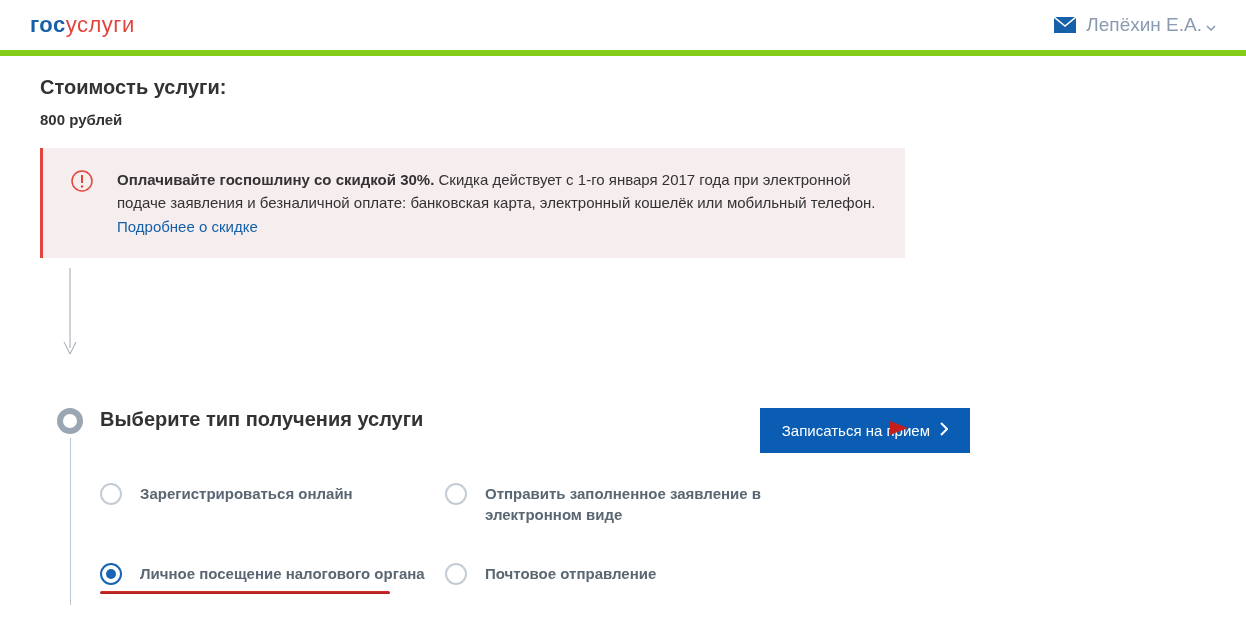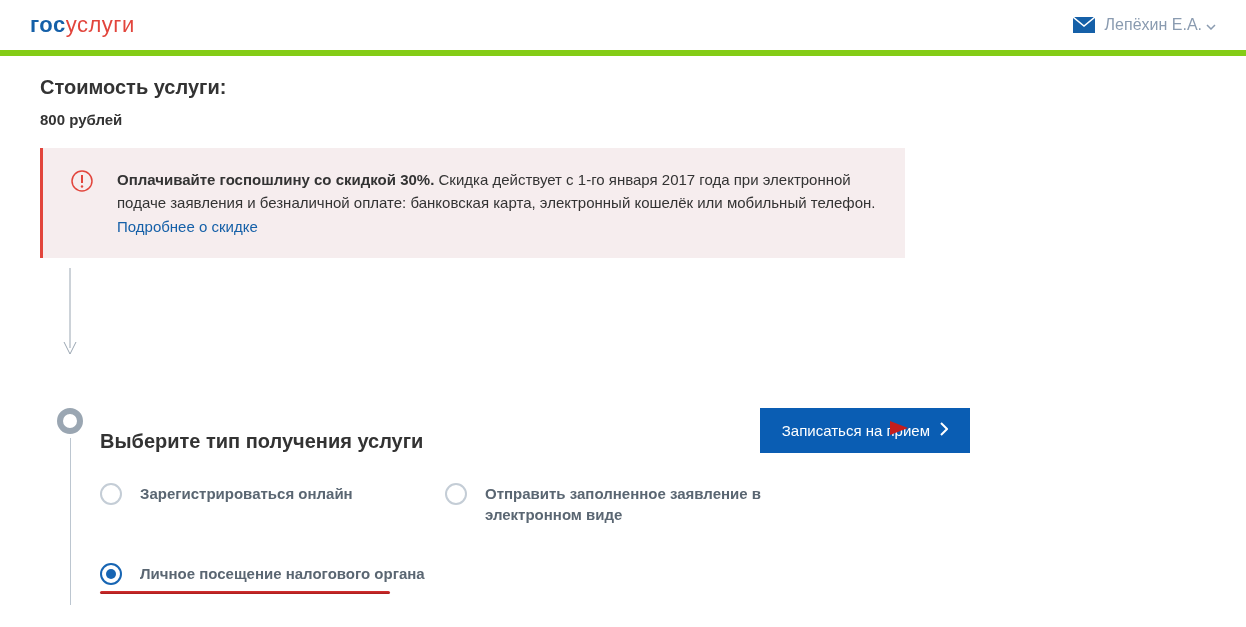--- a/index.html
+++ b/index.html
@@ -6,38 +6,38 @@
     body { font-family: Arial, Helvetica, sans-serif; background: #fff; color: #333; width: 1246px; }
     .header { display: flex; align-items: center; padding: 12px 30px; border-bottom: 6px solid #84cc16; }
     .logo { font-size: 22px; font-weight: 400; letter-spacing: 0.5px; margin-right: 50px; }
     .logo-gos { color: #1560a8; font-weight: 700; }
     .logo-usl { color: #e2453c; font-weight: 400; }
     .nav { display: flex; gap: 40px; align-items: center; flex: 1; }
     .nav-item { color: #1560a8; font-size: 15px; cursor: pointer; text-decoration: none; }
     .search-icon { cursor: pointer; }
     .user-block { display: flex; align-items: center; gap: 10px; margin-left: auto; }
     .mail-icon { width: 22px; height: 16px; }
-    .username { color: #8a9bb0; font-size: 16px; cursor: pointer; display: flex; align-items: center; gap: 4px; }
+    .username { color: #8a9bb0; font-size: 19px; cursor: pointer; display: flex; align-items: center; gap: 4px; }
     .content { padding: 20px 40px; }
     .price-heading { font-size: 20px; font-weight: 700; margin-bottom: 12px; }
     .price-value { font-size: 15px; font-weight: 700; margin-bottom: 20px; }
     .infobox { background: #f6edee; border-left: 3px solid #e2453c; padding: 20px 28px; display: flex; gap: 24px; width: 865px; }
     .info-icon-wrap { flex-shrink: 0; padding-top: 2px; }
     .info-text { font-size: 15px; line-height: 1.55; }
     .info-text b { font-weight: 700; }
     .info-link { color: #1560a8; cursor: pointer; text-decoration: none; }
     .how-wrap { display: flex; margin-top: 10px; }
     .arrow-col { width: 60px; display: flex; justify-content: center; }
     .how-title { font-size: 24px; font-weight: 700; margin-top: 38px; }
     .step-wrap { display: flex; margin-top: 50px; }
     .step-marker-col { width: 60px; position: relative; display: flex; justify-content: center; }
     .step-marker { width: 26px; height: 26px; border-radius: 50%; border: 6px solid #9aa6b2; background: #fff; }
     .step-line { position: absolute; top: 30px; bottom: -200px; width: 1px; background: #bcc6d0; left: 50%; }
     .step-body { flex: 1; }
-    .step-head { display: flex; justify-content: space-between; align-items: flex-end; width: 870px; }
+    .step-head { display: flex; justify-content: space-between; align-items: flex-start; width: 870px; }
     .step-title { font-size: 20px; font-weight: 700; }
     .btn-appointment { background: #0a5db3; color: #fff; border: none; padding: 14px 22px; font-size: 15px; cursor: pointer; display: flex; align-items: center; gap: 10px; }
     .radios { margin-top: 30px; display: grid; grid-template-columns: 340px 380px; row-gap: 38px; column-gap: 5px; }
     .radio-item { display: flex; align-items: flex-start; gap: 18px; cursor: pointer; position: relative; font-weight: bold; }
     .radio-circle { width: 22px; height: 22px; border: 2px solid #c4cdd6; border-radius: 50%; flex-shrink: 0; display: flex; align-items: center; justify-content: center; }
     .radio-circle.checked { border-color: #1765b3; }
     .radio-dot { width: 10px; height: 10px; background: #1765b3; border-radius: 50%; }
     .radio-label { font-size: 15px; color: #5a6672; line-height: 1.4; }
     .underline-red { position: absolute; left: 0; top: 28px; height: 3px; width: 290px; background: linear-gradient(to bottom, #d93030 0%, #a61c1c 100%); border-radius: 2px; }
     .ann-arrow { position: absolute; }
@@ -132,16 +132,20 @@
           <div class="radio-circle"></div>
           <div class="radio-label">Отправить заполненное заявление в электронном виде</div>
         </div>
         <div class="radio-item">
           <div class="radio-circle checked">
               <div class="radio-dot"></div>
             </div>
           <div class="radio-label">Личное посещение налогового органа</div>
           <div class="underline-red"></div>
         </div>
+        <div class="radio-item">
+          <div class="radio-circle"></div>
+          <div class="radio-label">Почтовое отправление</div>
+        </div>
       </div>
     </div>
   </div>
 </div>
 
 </body></html>

